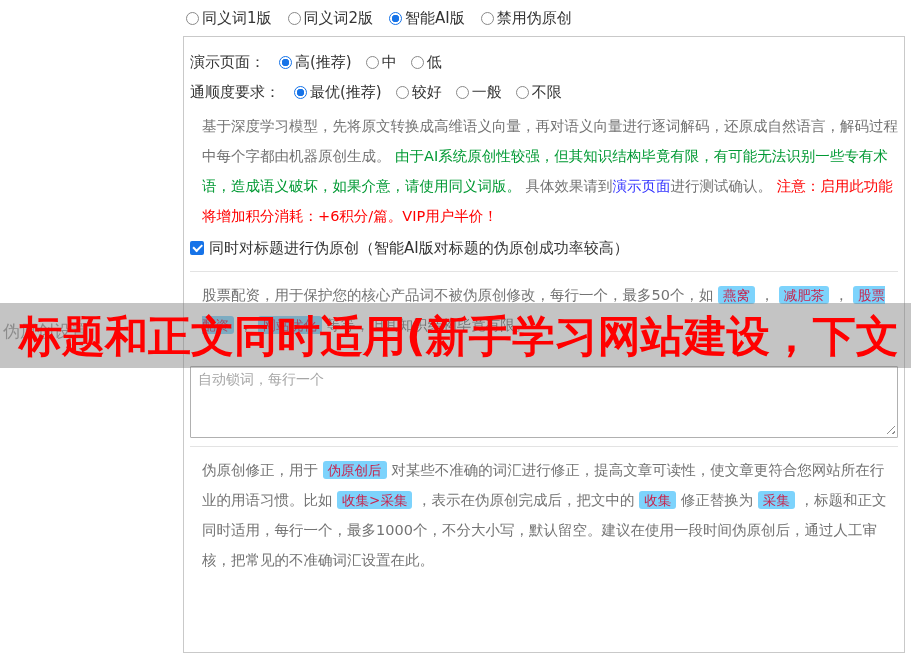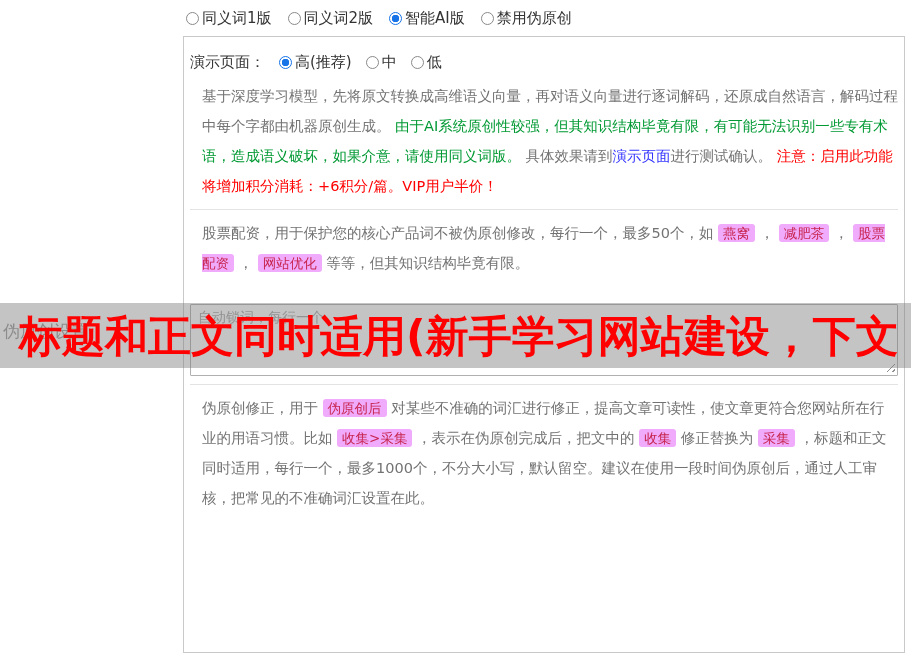--- a/index.html
+++ b/index.html
@@ -28,21 +28,21 @@
     padding:10px 6px 0 6px;
   }
   .opt-row{display:flex;align-items:center;gap:14px;height:30px;font-size:15px;color:#333;white-space:nowrap;}
   .grp-label{color:#333;}
   .desc{margin:4px 0 0 12px;font-size:14.5px;line-height:30px;color:#737373;}
   .gray{color:#737373;}
   .green{color:#009933;}
   .red{color:#ff0000;}
   .link{color:#3333ff;cursor:pointer;}
   .code{
-    background:#f0abfc;color:#c7254e;padding:1px 5px;border-radius:3px;
+    background:#7dd3fc;color:#c7254e;padding:1px 5px;border-radius:3px;
     font-size:13.5px;
   }
   .check-row{display:flex;align-items:center;gap:5px;height:30px;font-size:15px;color:#333;margin-top:2px;cursor:pointer;}
   .checkbox{
     width:14px;height:14px;background:#1673e8;border-radius:2px;position:relative;flex:0 0 auto;
   }
   .checkbox::after{
     content:"";position:absolute;left:2.5px;top:3px;width:7px;height:3.5px;
     border-left:2px solid #fff;border-bottom:2px solid #fff;transform:rotate(-45deg);
   }
@@ -104,23 +104,46 @@
       </label>
       <label class="radio-item">
         <span class="radio"></span>
         <span>中</span>
       </label>
       <label class="radio-item">
         <span class="radio"></span>
         <span>低</span>
       </label>
     </div>
+  <div class="opt-row" id="fluency-row">
+      <span class="grp-label">通顺度要求：</span>
+      <label class="radio-item">
+        <span class="radio selected"></span>
+        <span>最优(推荐)</span>
+      </label>
+      <label class="radio-item">
+        <span class="radio"></span>
+        <span>较好</span>
+      </label>
+      <label class="radio-item">
+        <span class="radio"></span>
+        <span>一般</span>
+      </label>
+      <label class="radio-item">
+        <span class="radio"></span>
+        <span>不限</span>
+      </label>
+    </div>
 
   <p class="desc" id="ai-desc"><span class="gray">基于深度学习模型，先将原文转换成高维语义向量，再对语义向量进行逐词解码，还原成自然语言，解码过程中每个字都由机器原创生成。 </span><span class="green">由于AI系统原创性较强，但其知识结构毕竟有限，有可能无法识别一些专有术语，造成语义破坏，如果介意，请使用同义词版。 </span><span class="gray">具体效果请到</span><span class="link">演示页面</span><span class="gray">进行测试确认。 </span><span class="red">注意：启用此功能将增加积分消耗：+6积分/篇。VIP用户半价！</span></p>
 
+  <label class="check-row">
+    <span class="checkbox"></span>
+    <span>同时对标题进行伪原创（智能AI版对标题的伪原创成功率较高）</span>
+  </label>
 
   <hr class="divider">
 
   <p class="desc" id="lock-desc"><span class="gray">股票配资，用于保护您的核心产品词不被伪原创修改，每行一个，最多50个，如 </span><span class="code">燕窝</span><span class="gray"> ， </span><span class="code">减肥茶</span><span class="gray"> ， </span><span class="code">股票配资</span><span class="gray"> ， </span><span class="code">网站优化</span><span class="gray"> 等等，但其知识结构毕竟有限。</span></p>
   <div class="textarea-wrap">
     <textarea placeholder="自动锁词，每行一个" style=""></textarea>
     <span class="resize-handle"></span>
   </div>
 
   <hr class="divider">

